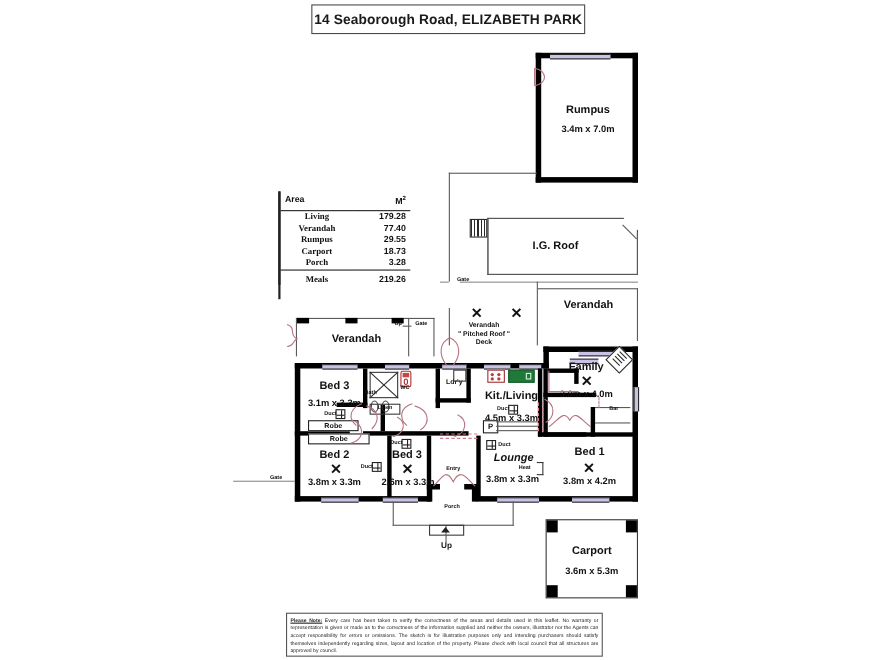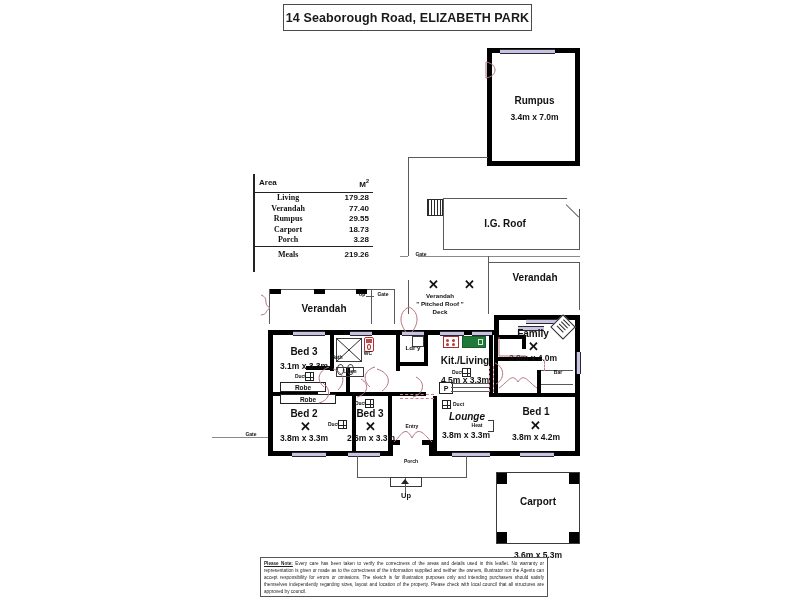--- a/index.html
+++ b/index.html
@@ -337,21 +337,21 @@
 
   <div class="fence" style="left:212px;top:437px;width:56px;"></div>
   <div class="lbl tiny" style="left:240px;top:432px;width:22px;">Gate</div>
 
   <div class="thinwall" style="left:496px;top:472px;width:84px;height:72px;"></div>
   <div class="wall" style="left:497px;top:473px;width:10px;height:11px;"></div>
   <div class="wall" style="left:569px;top:473px;width:10px;height:11px;"></div>
   <div class="wall" style="left:497px;top:532px;width:10px;height:11px;"></div>
   <div class="wall" style="left:569px;top:532px;width:10px;height:11px;"></div>
   <div class="lbl room" style="left:500px;top:496px;width:76px;">Carport</div>
-  <div class="lbl dim" style="left:500px;top:515px;width:76px;margin-top:36px;">3.6m x 5.3m</div>
+  <div class="lbl dim" style="left:500px;top:515px;width:76px;">3.6m x 5.3m</div>
 
   <div id="area-table">
     <table class="atable">
       <tbody>
           <tr class="hdr rule">
         <td class="lbl-cell">Area</td>
         <td class="num"><span>M</span><sup>2</sup></td>
       </tr>
       <tr>
             <td class="lbl" style="position:static;">Living</td>

